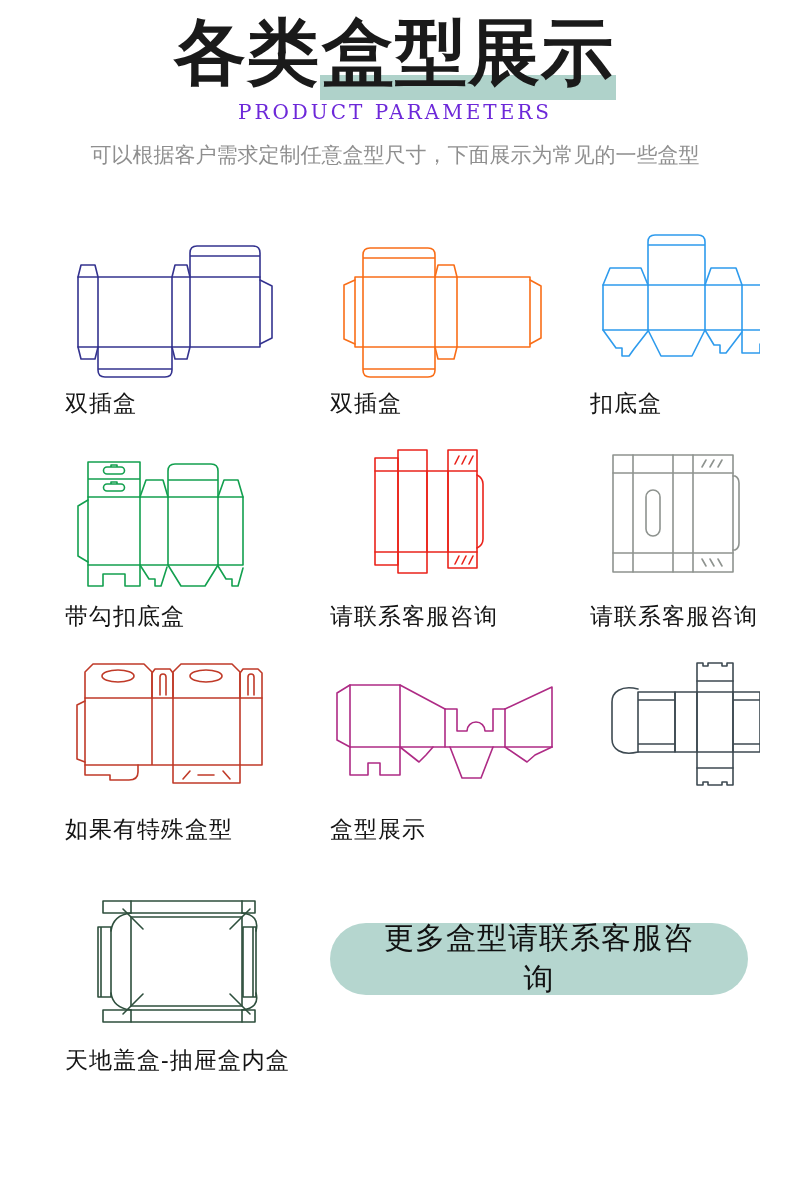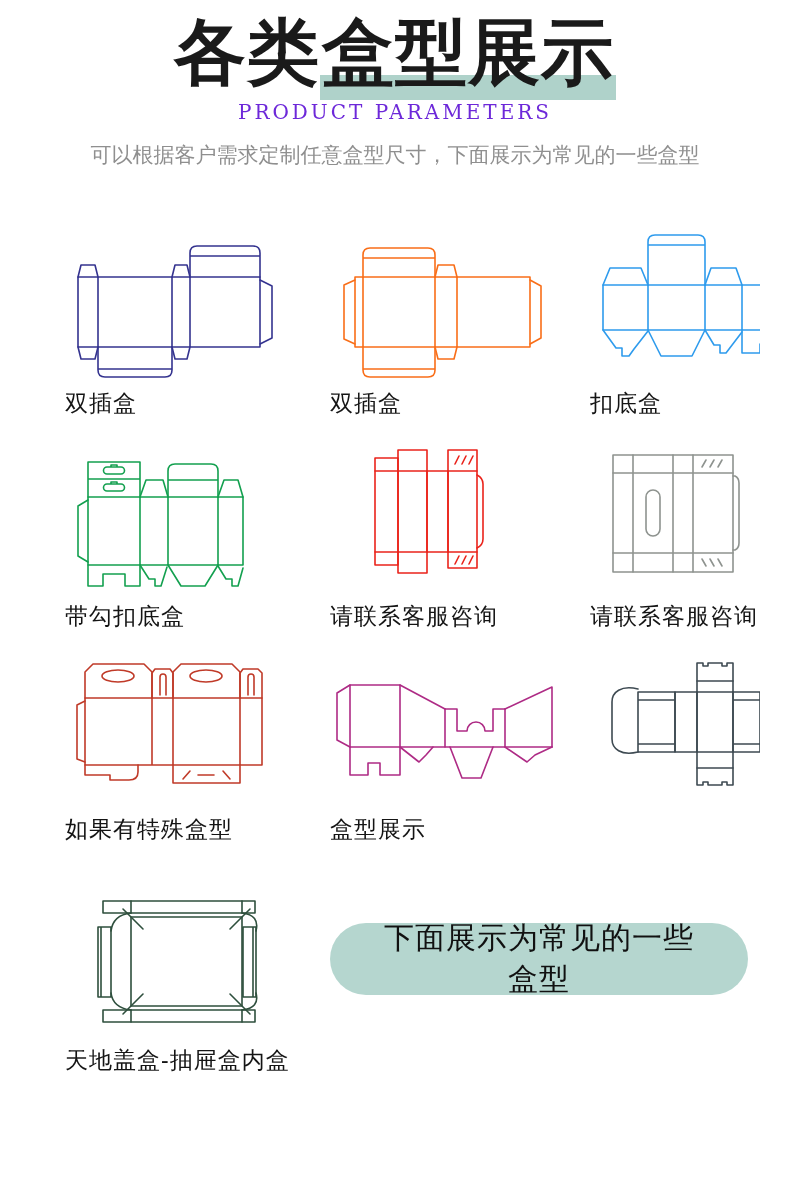--- a/index.html
+++ b/index.html
@@ -214,18 +214,18 @@
           <path d="M66,38 H177 V127 H66 Z"></path>
           <path d="M66,22 V34 M177,22 V34 M66,131 V143 M177,131 V143"></path>
           <path d="M66,34 Q48,36 46,52 M177,34 Q195,36 191,52 M66,131 Q48,129 46,114 M177,131 Q195,129 191,114"></path>
           <path d="M58,30 L78,50 M185,30 L165,50 M58,135 L78,115 M185,135 L165,115"></path>
         </g>
       </svg>
       <figcaption>天地盖盒-抽屉盒内盒</figcaption>
     </figure>
 
     <div class="cta-wrap">
-      <button class="cta" style="background-color: rgb(181, 214, 207);">下面展示为常见的一些盒型</button>
+      <button class="cta" style="background-color: rgb(181, 214, 207);">更多盒型请联系客服咨询</button>
     </div>
 
   </div>
 
 </div>
 
 </body></html>

